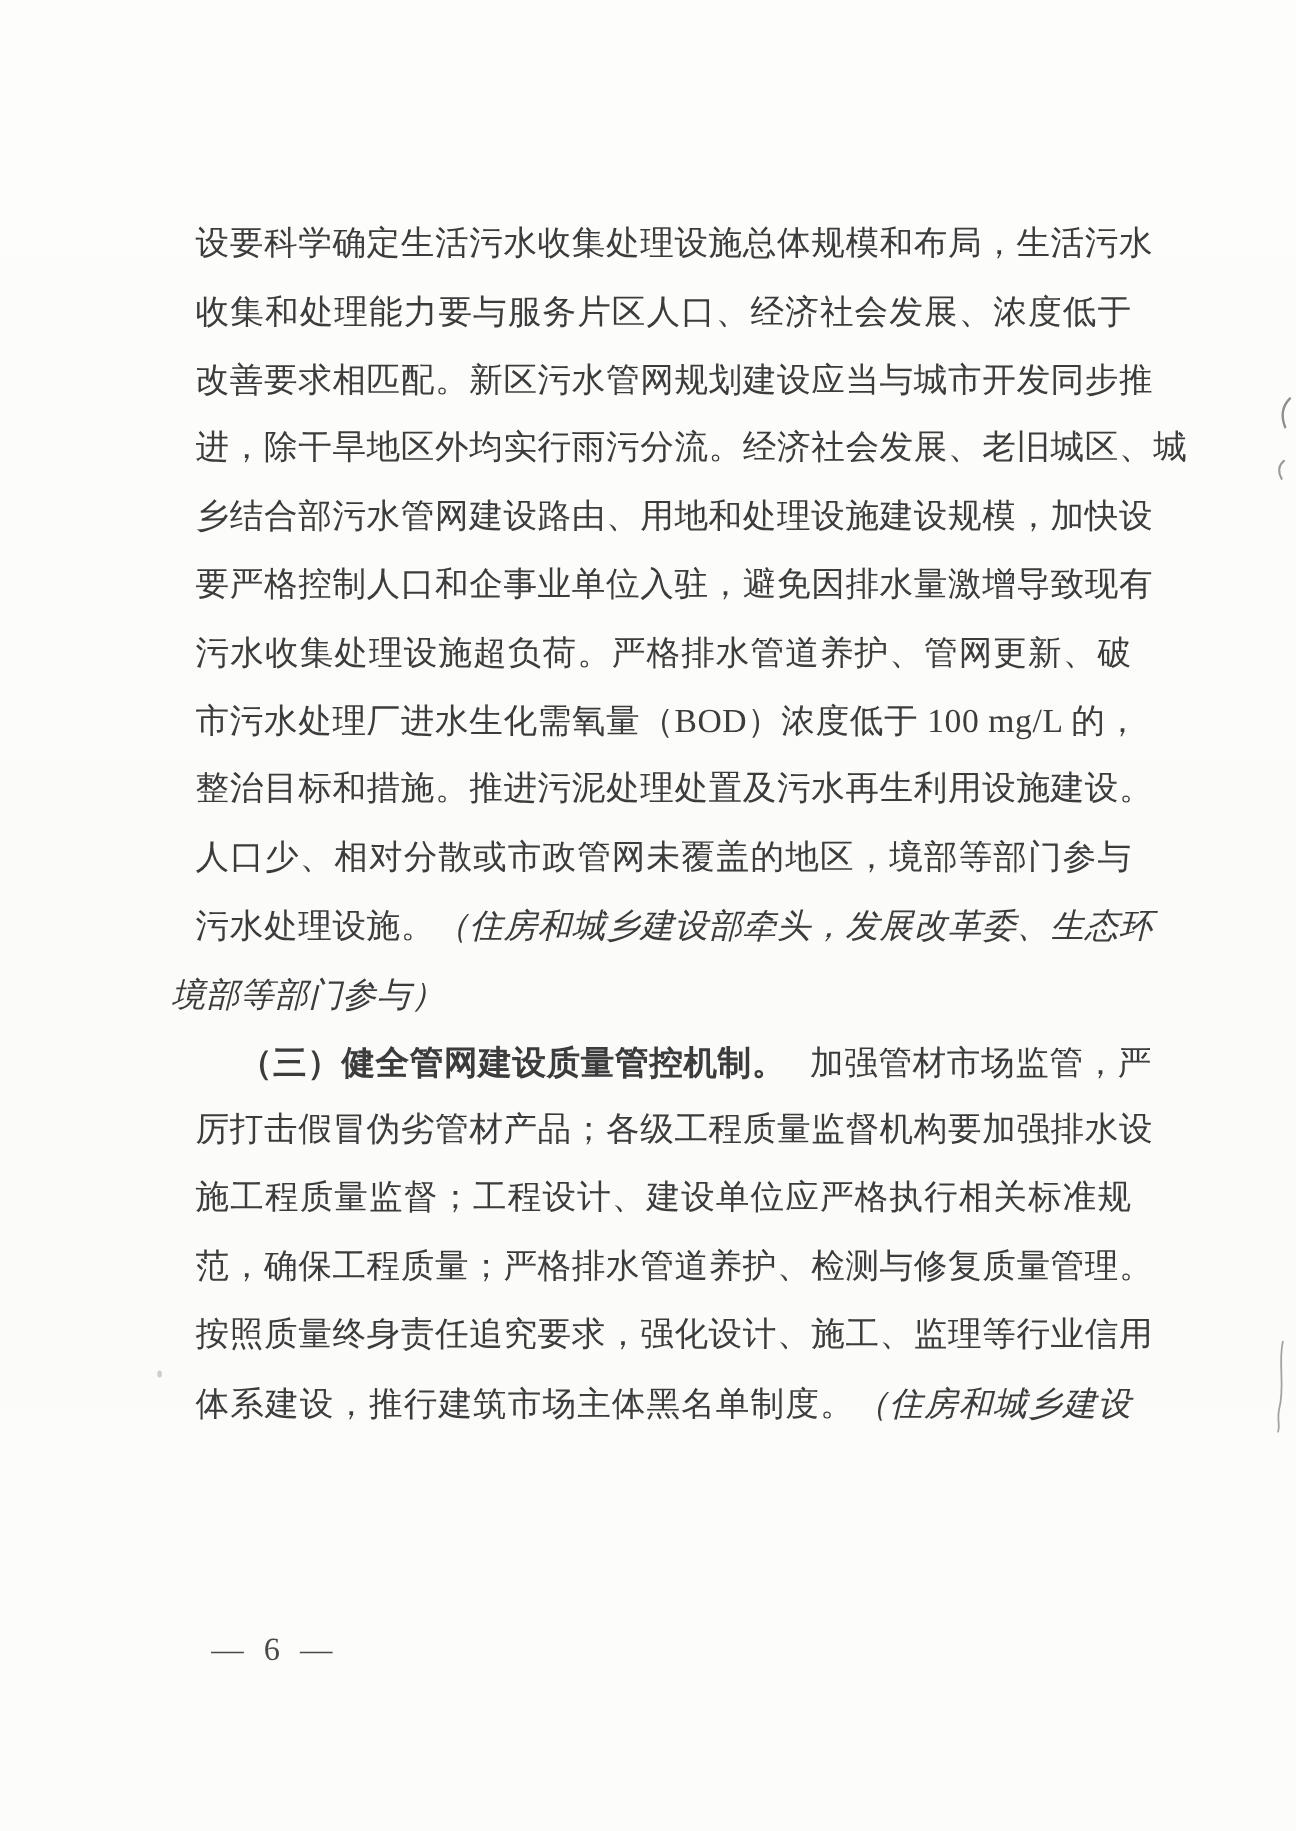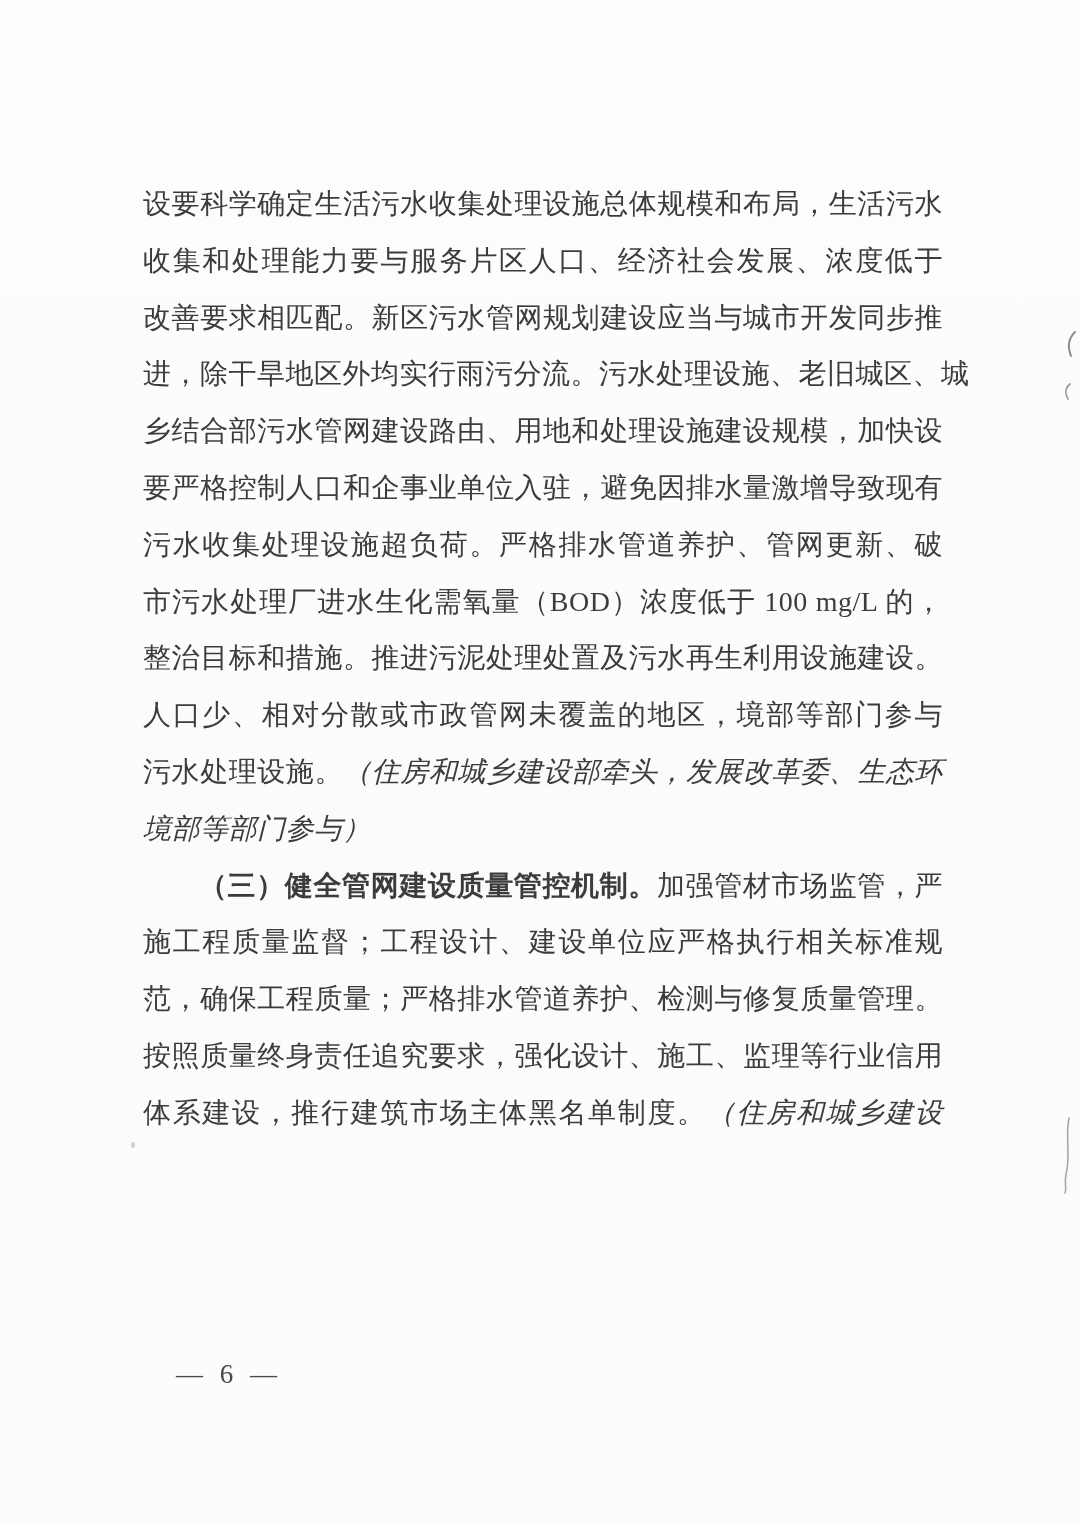--- a/index.html
+++ b/index.html
@@ -33,20 +33,21 @@
     letter-spacing: 0.5px;
   }
   .line-end {
     text-align-last: left;
   }
   .line-indent {
     text-indent: 56px;
   }
   .seg-normal {
     font-family: "Liberation Serif", "DejaVu Serif", serif;
+    margin-left: 20px;
   }
   .seg-kai {
     font-style: italic;
     font-family: Liberation Sans, sans-serif;
   }
   .seg-bold {
     font-weight: 700;
     font-family: "Liberation Sans", "DejaVu Sans", sans-serif;
   }
   .page-number {
@@ -75,30 +76,31 @@
 </style>
 </head>
 <body>
 
 <div class="page">
 
   <div class="doc-body" id="doc-body">
       <div class="line"><span class="seg-normal">设要科学确定生活污水收集处理设施总体规模和布局，生活污水</span></div>
       <div class="line"><span class="seg-normal">收集和处理能力要与服务片区人口、经济社会发展、浓度低于</span></div>
       <div class="line"><span class="seg-normal">改善要求相匹配。新区污水管网规划建设应当与城市开发同步推</span></div>
-      <div class="line"><span class="seg-normal">进，除干旱地区外均实行雨污分流。污水处理设施、老旧城区、城</span></div>
+      <div class="line"><span class="seg-normal">进，除干旱地区外均实行雨污分流。经济社会发展、老旧城区、城</span></div>
       <div class="line"><span class="seg-normal">乡结合部污水管网建设路由、用地和处理设施建设规模，加快设</span></div>
       <div class="line"><span class="seg-normal">要严格控制人口和企事业单位入驻，避免因排水量激增导致现有</span></div>
       <div class="line"><span class="seg-normal">污水收集处理设施超负荷。严格排水管道养护、管网更新、破</span></div>
       <div class="line"><span class="seg-normal">市污水处理厂进水生化需氧量（BOD）浓度低于 100 mg/L 的，</span></div>
       <div class="line"><span class="seg-normal">整治目标和措施。推进污泥处理处置及污水再生利用设施建设。</span></div>
       <div class="line"><span class="seg-normal">人口少、相对分散或市政管网未覆盖的地区，境部等部门参与</span></div>
       <div class="line"><span class="seg-normal">污水处理设施。</span><span class="seg-kai">（住房和城乡建设部牵头，发展改革委、生态环</span></div>
       <div class="line line-end"><span class="seg-kai">境部等部门参与）</span></div>
       <div class="line line-indent"><span class="seg-bold">（三）健全管网建设质量管控机制。</span><span class="seg-normal">加强管材市场监管，严</span></div>
+      <div class="line"><span class="seg-normal">厉打击假冒伪劣管材产品；各级工程质量监督机构要加强排水设</span></div>
       <div class="line"><span class="seg-normal">施工程质量监督；工程设计、建设单位应严格执行相关标准规</span></div>
       <div class="line"><span class="seg-normal">范，确保工程质量；严格排水管道养护、检测与修复质量管理。</span></div>
       <div class="line"><span class="seg-normal">按照质量终身责任追究要求，强化设计、施工、监理等行业信用</span></div>
       <div class="line"><span class="seg-normal">体系建设，推行建筑市场主体黑名单制度。</span><span class="seg-kai">（住房和城乡建设</span></div>
     </div>
 
   <div class="page-number">— 6 —</div>
 
   <div class="artifact artifact-1">
     <svg width="16" height="30" viewBox="0 0 16 30">

